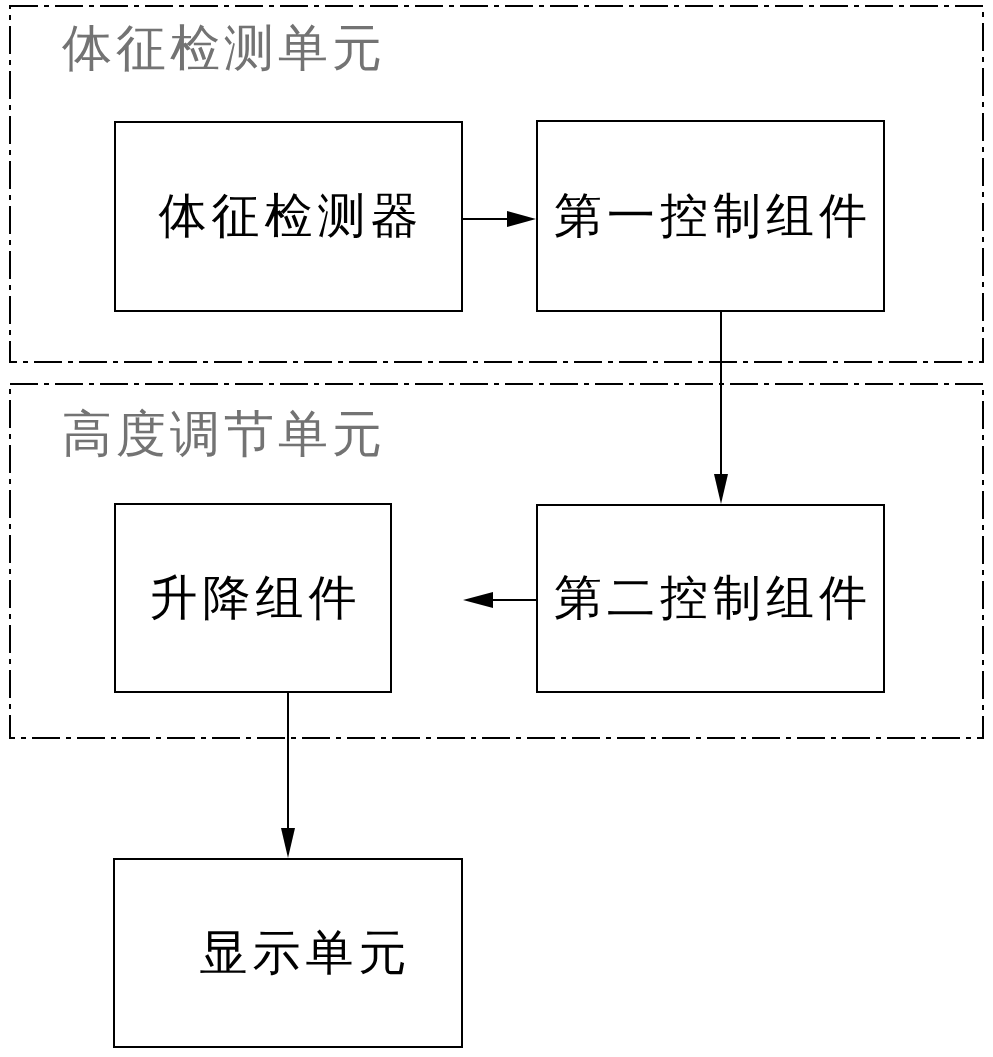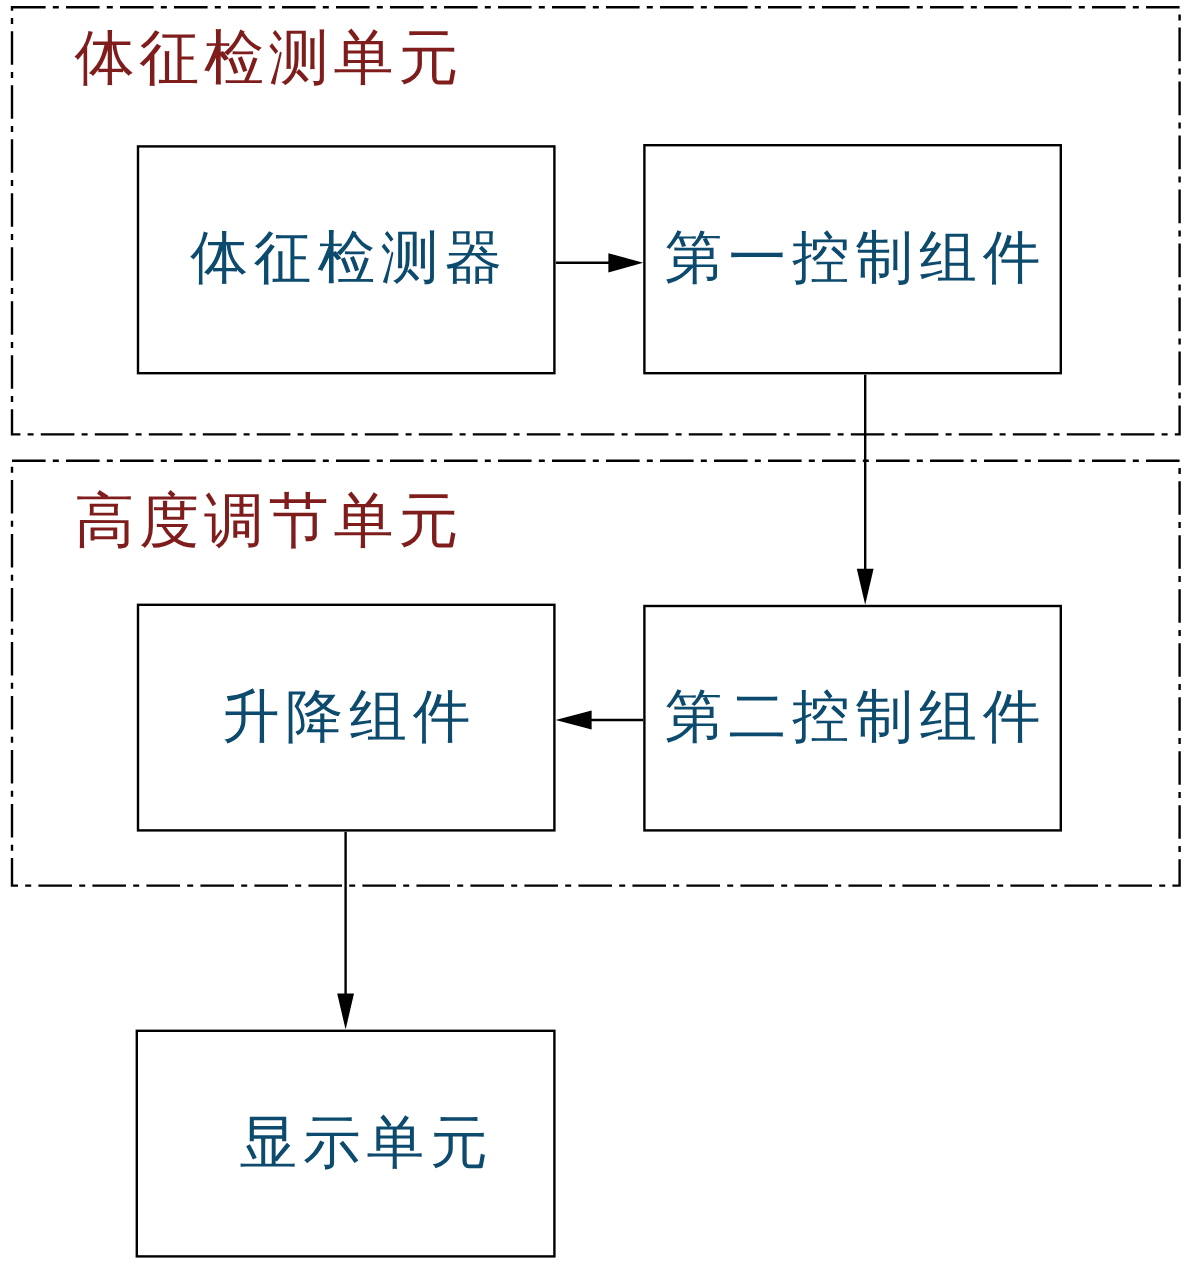--- a/index.html
+++ b/index.html
@@ -31,36 +31,36 @@
     display: flex;
     align-items: center;
     justify-content: center;
   }
   .node-label {
     font-size: 48px;
     line-height: 1.1;
     letter-spacing: 5px;
     text-indent: 5px;
     white-space: nowrap;
-    color: #0c4a6e;
+    color: #000000;
   }
   .group-label {
     position: absolute;
     font-size: 50px;
     line-height: 1.05;
     letter-spacing: 4px;
     white-space: nowrap;
-    color: #7f1d1d;
+    color: #737373;
   }
   .group-label-1 { left: 62px; top: 22px; }
   .group-label-2 { left: 62px; top: 408px; font-family: Liberation Serif, serif; }
 
   .box-detector  { left: 114px; top: 121px; width: 349px; height: 191px; }
   .box-control1  { left: 536px; top: 120px; width: 349px; height: 192px; }
-  .box-lift      { left: 114px; top: 503px; width: 349px; height: 190px; }
+  .box-lift      { left: 114px; top: 503px; width: 278px; height: 190px; }
   .box-control2  { left: 536px; top: 504px; width: 349px; height: 189px; }
   .box-display   { left: 113px; top: 858px; width: 350px; height: 190px; padding-left: 30px; }
 </style>
 </head>
 <body>
 
 <div class="canvas">
 
   <svg class="wires" viewBox="0 0 993 1057" xmlns="http://www.w3.org/2000/svg">
 

